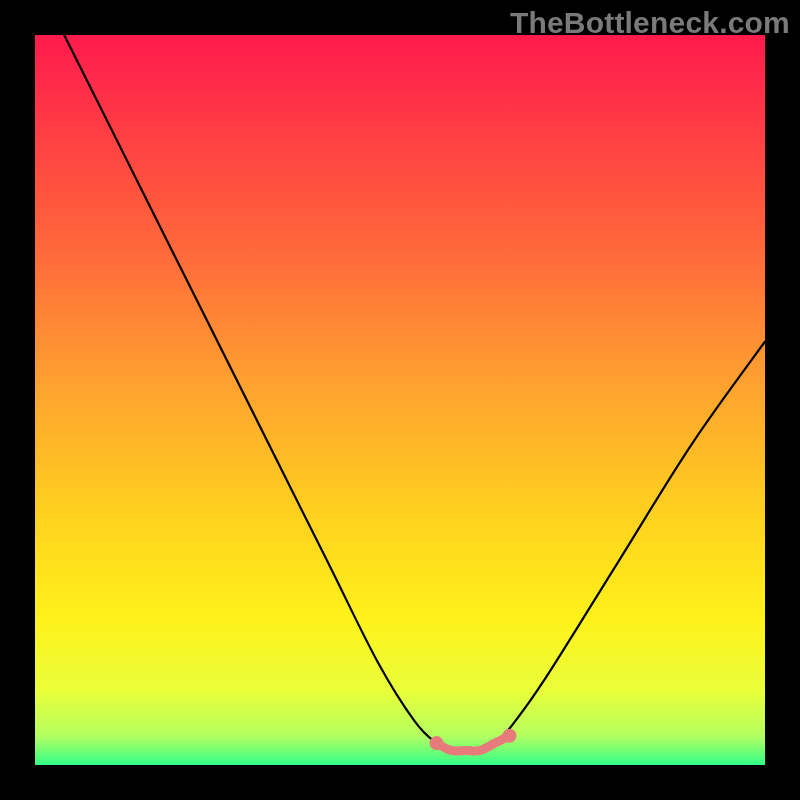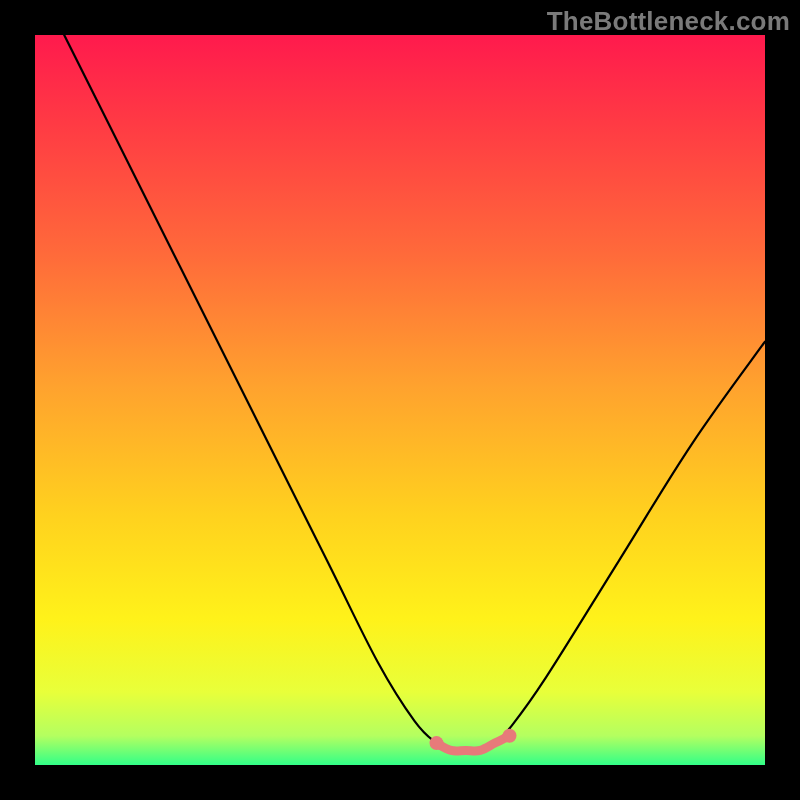--- a/index.html
+++ b/index.html
@@ -36,21 +36,21 @@
       #e8ff3a 90%,
       #b4ff60 96%,
       #32ff88 100%
     );
   }
   .watermark {
     position: absolute;
     top: 6px;
     right: 10px;
     font-family: Arial, Helvetica, sans-serif;
-    font-size: 26px;
+    font-size: 30px;
     font-weight: 600;
     color: #7a7a7a;
     letter-spacing: 0.2px;
     user-select: none;
   }
   svg.curve {
     position: absolute;
     left: 0;
     top: 0;
     width: 730px;

